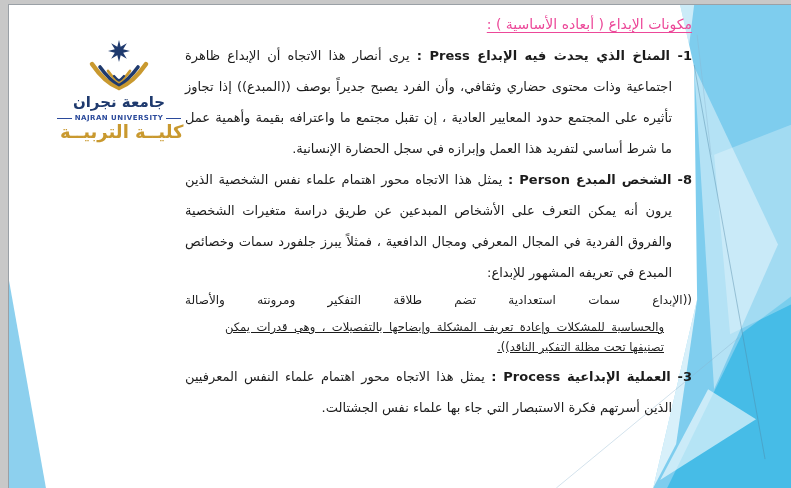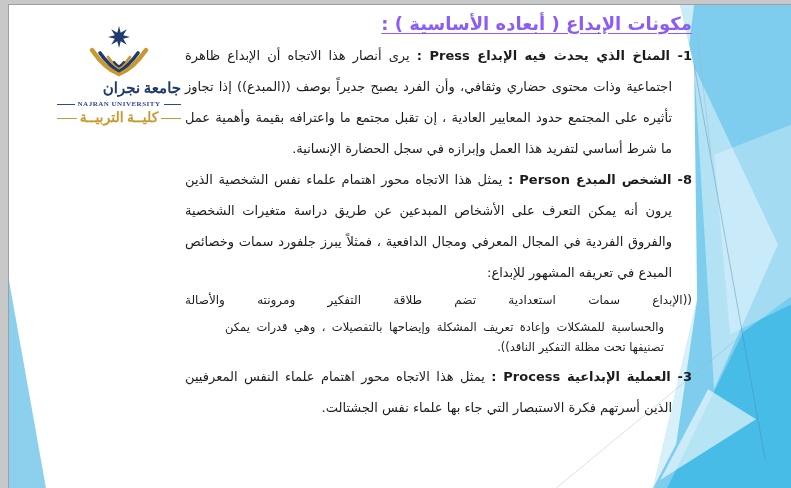--- a/index.html
+++ b/index.html
@@ -20,50 +20,51 @@
   .poly-deep{fill:var(--accent-blue-deep);opacity:.88;}
   .poly-soft{fill:var(--accent-blue-soft);}
   .facet-a{fill:#ffffff;opacity:.42;}
   .facet-b{fill:#ffffff;opacity:.28;}
   .facet-c{fill:#ffffff;opacity:.6;}
   .facet-d{fill:#ffffff;opacity:.7;}
   .hairline{stroke:rgba(80,135,165,.55);stroke-width:.8;fill:none;}
   .hairline-light{stroke:rgba(140,180,205,.55);stroke-width:.7;fill:none;}
 
   
-  .logo{position:absolute;left:48px;top:20px;width:124px;text-align:right;font-family:Liberation Serif, serif;}
+  .logo{position:absolute;left:48px;top:34px;width:124px;text-align:center;}
   .logo svg{display:block;margin:0 auto;}
   .logo-ar{font-size:15px;font-weight:bold;color:var(--logo-navy);line-height:18px;direction:rtl;}
   .logo-row{display:flex;align-items:center;gap:3px;margin-top:3px;}
   .logo-row .rule{flex:1;height:1px;background:var(--logo-en-blue);}
   .logo-row.gold .rule{background:var(--logo-gold);height:1px;}
   .logo-en{font-size:7px;font-weight:bold;letter-spacing:.5px;color:var(--logo-en-blue);white-space:nowrap;}
-  .logo-college{font-size:14px;font-weight:bold;color:var(--logo-gold);white-space:nowrap;direction:rtl;line-height:14px;}
+  .logo-college{font-size:18px;font-weight:bold;color:var(--logo-gold);white-space:nowrap;direction:rtl;line-height:14px;}
 
   
   .text-col{
     position:absolute;top:6px;right:99px;width:507px;direction:rtl;
     color:var(--text-black);
   }
   .slide-title{
-    font-size:18px;font-weight:bold;line-height:26px;
+    font-size:14px;font-weight:normal;line-height:26px;
     text-decoration:underline;text-underline-offset:3px;margin-bottom:3px;
-    color:#8b5cf6;
+    color:#ec4899;
   }
   .item{
     font-size:13px;line-height:31px;text-align:justify;
     padding-right:20px;text-indent:-20px;
   }
   .item .lead{font-weight:bold;}
   .quote-line{
     font-size:12px;line-height:25px;text-align:justify;text-align-last:justify;
   }
   .quote-rest{
     font-size:11.5px;line-height:20px;text-align:justify;
     margin:4px 28px 4px 40px;
+    text-decoration:underline;
   }
 </style>
 </head>
 <body>
 
 <div class="slide">
 
   <svg class="bg-svg" viewBox="0 0 783 484" preserveAspectRatio="none">
 
     <polygon class="poly-base" points="672,0 783,0 783,484 645,484 689,295 686,62"></polygon>

